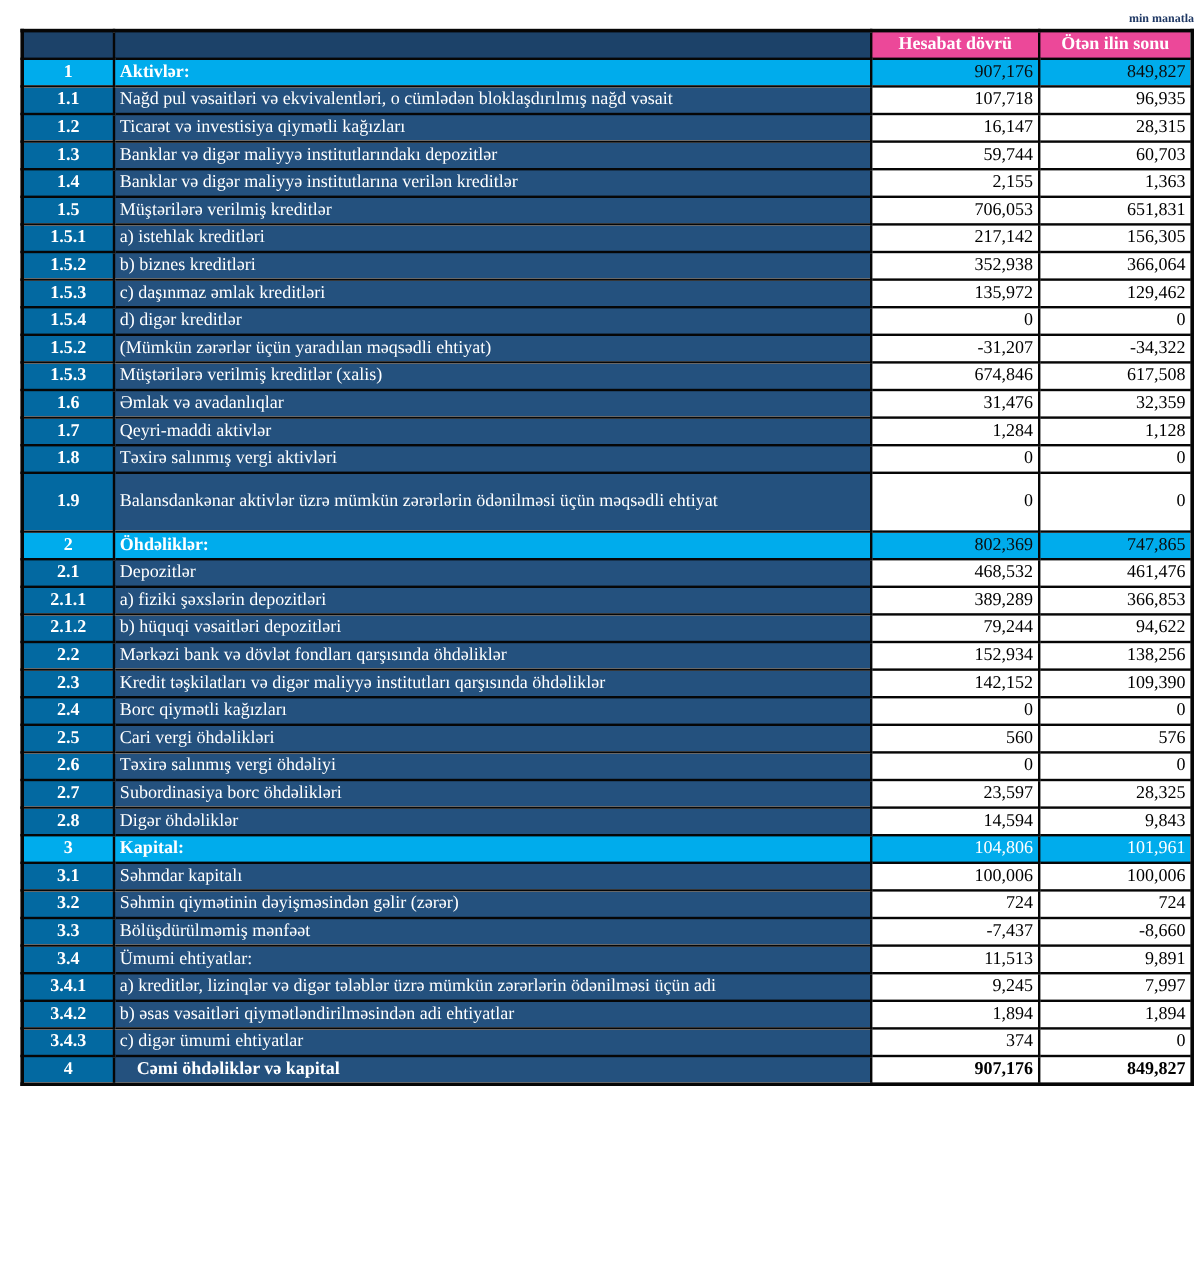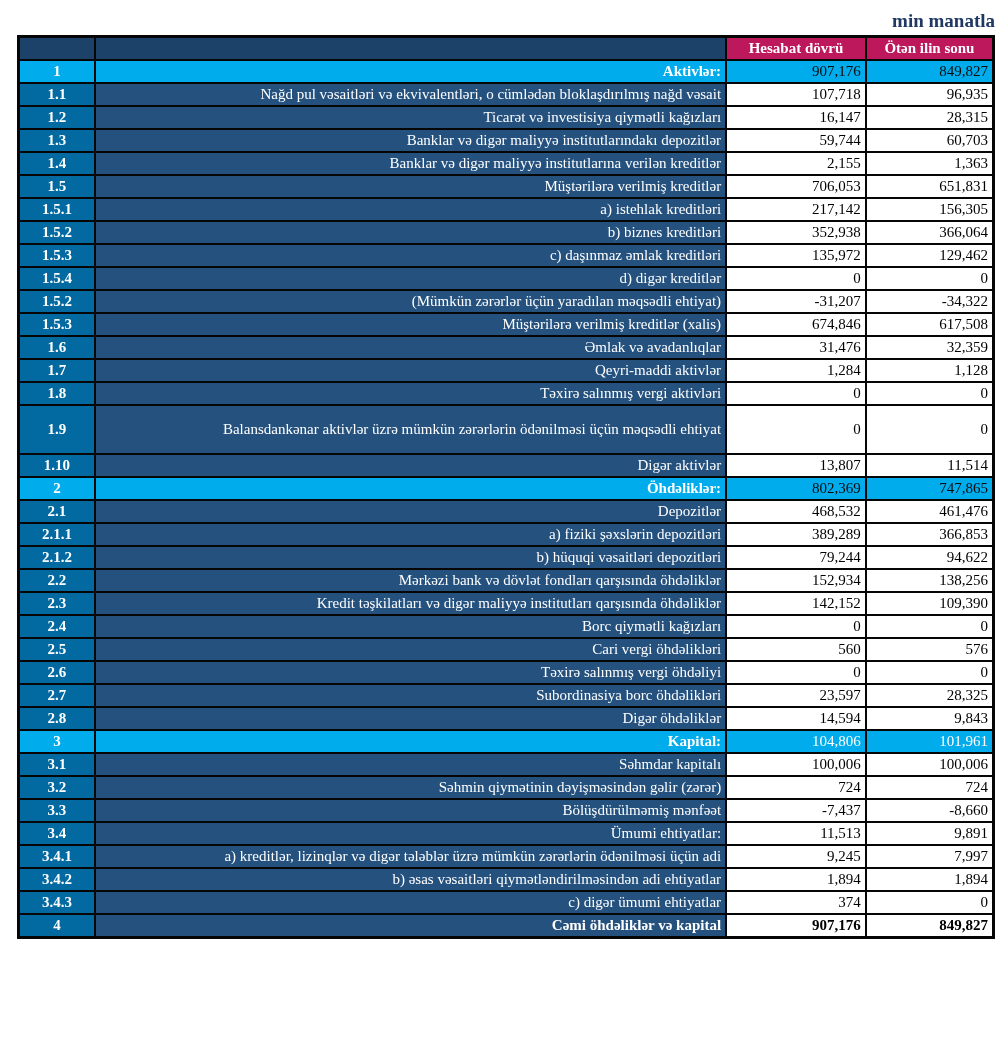--- a/index.html
+++ b/index.html
@@ -33,21 +33,21 @@
     font-weight: bold;
     font-size: 14.5px;
     color: #1F3864;
     margin-top: 6px;
   }
   .unit-note {
     width: 978px;
     margin-left: 17px;
     text-align: right;
     font-weight: bold;
-    font-size: 19px;
+    font-size: 10px;
     color: #1F3864;
     margin-top: 10px;
     margin-bottom: 3px;
   }
   table.report {
     border-collapse: collapse;
     margin-left: 17px;
     width: 978px;
     table-layout: fixed;
     border: 3px solid #060606;
@@ -57,37 +57,37 @@
     font-size: 15px;
     height: 21px;
     padding: 0 4px;
     overflow: hidden;
     white-space: nowrap;
   }
   th.num-h, th.label-h {
     background: #1C4269;
   }
   th.val-h {
-    background: #be185d;
+    background: #ec4899;
     color: #ffffff;
     font-weight: bold;
     text-align: center;
     font-size: 15.5px;
   }
   td.num {
     background: #0369a1;
     color: #ffffff;
     font-weight: bold;
     text-align: center;
   }
   td.label {
     background: #24517E;
     color: #ffffff;
     font-weight: normal;
-    text-align: right;
+    text-align: left;
     padding-left: 6px;
   }
   td.val {
     background: #ffffff;
     color: #000000;
     text-align: right;
     padding-right: 5px;
   }
   tr.section td.num, tr.section td.label,
   tr.section-light td.num, tr.section-light td.label {
@@ -217,26 +217,20 @@
           <td class="label">Təxirə salınmış vergi aktivləri</td>
           <td class="val">0</td>
           <td class="val">0</td>
         </tr>
         <tr class="data-tall">
           <td class="num">1.9</td>
           <td class="label">Balansdankənar aktivlər üzrə mümkün zərərlərin ödənilməsi üçün məqsədli ehtiyat</td>
           <td class="val">0</td>
           <td class="val">0</td>
         </tr>
-        <tr class="data">
-          <td class="num">1.10</td>
-          <td class="label">Digər aktivlər</td>
-          <td class="val">13,807</td>
-          <td class="val">11,514</td>
-        </tr>
         <tr class="section">
           <td class="num">2</td>
           <td class="label">Öhdəliklər:</td>
           <td class="val">802,369</td>
           <td class="val">747,865</td>
         </tr>
         <tr class="data">
           <td class="num">2.1</td>
           <td class="label">Depozitlər</td>
           <td class="val">468,532</td>

